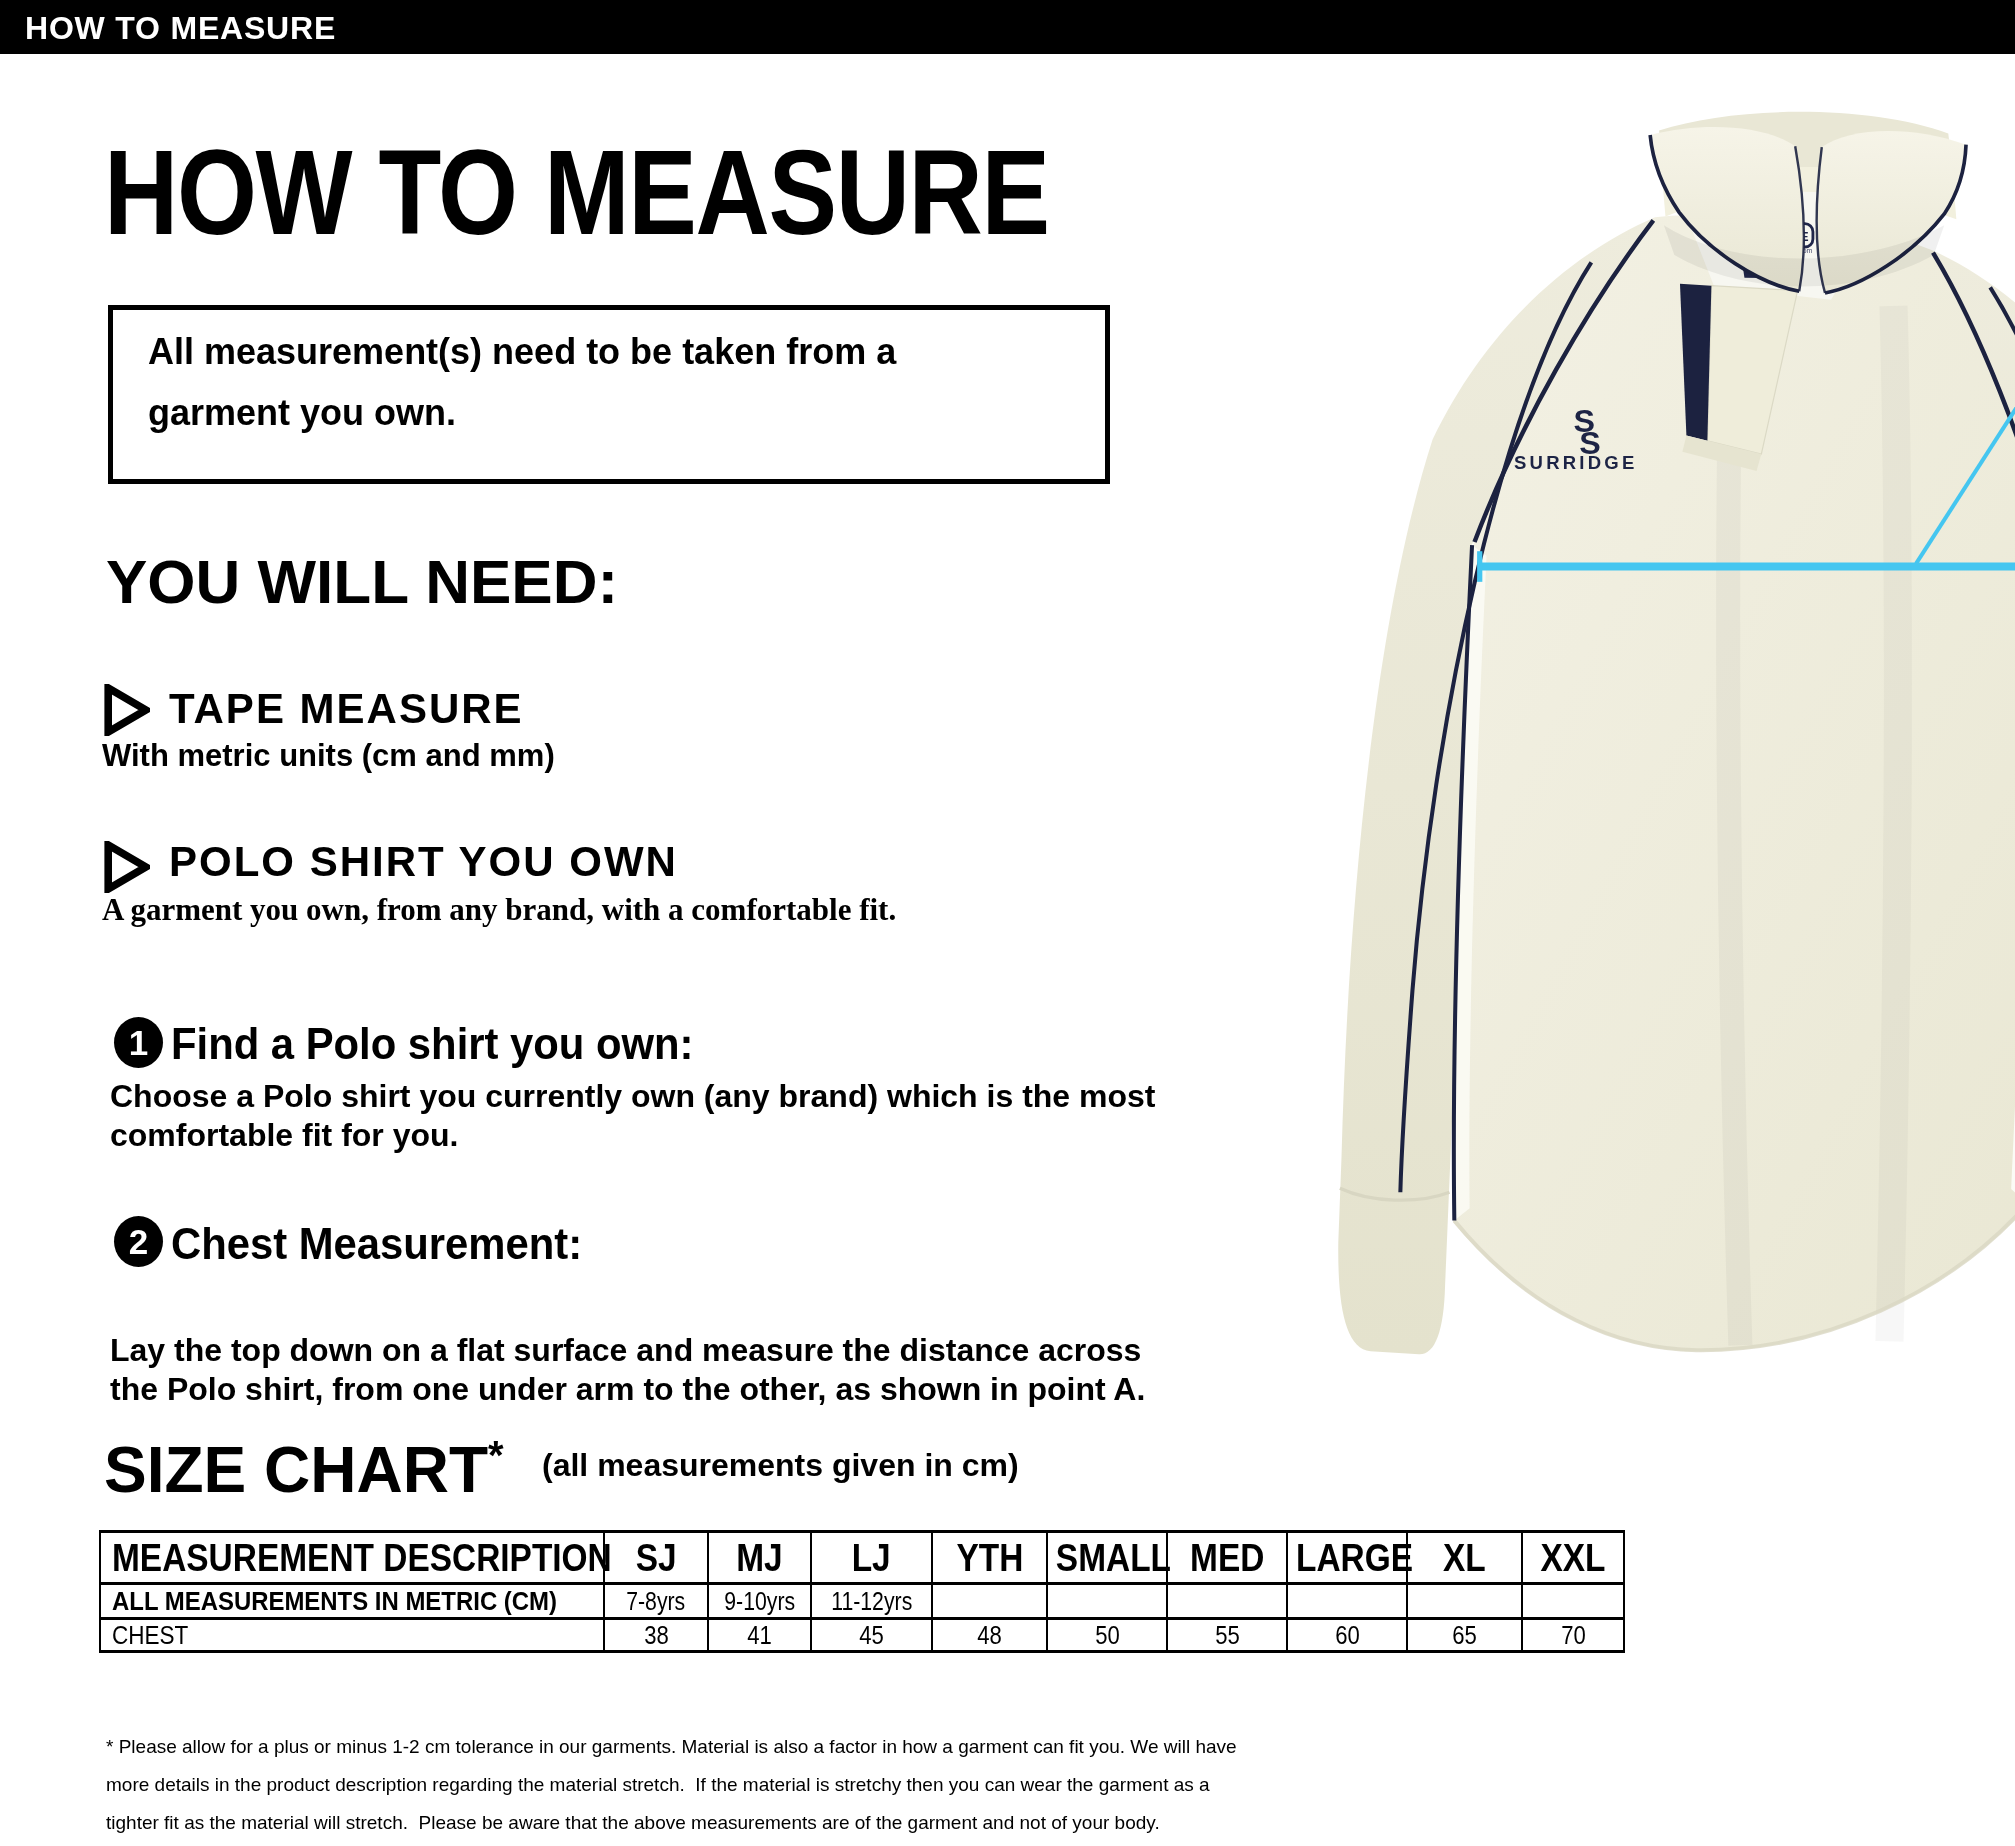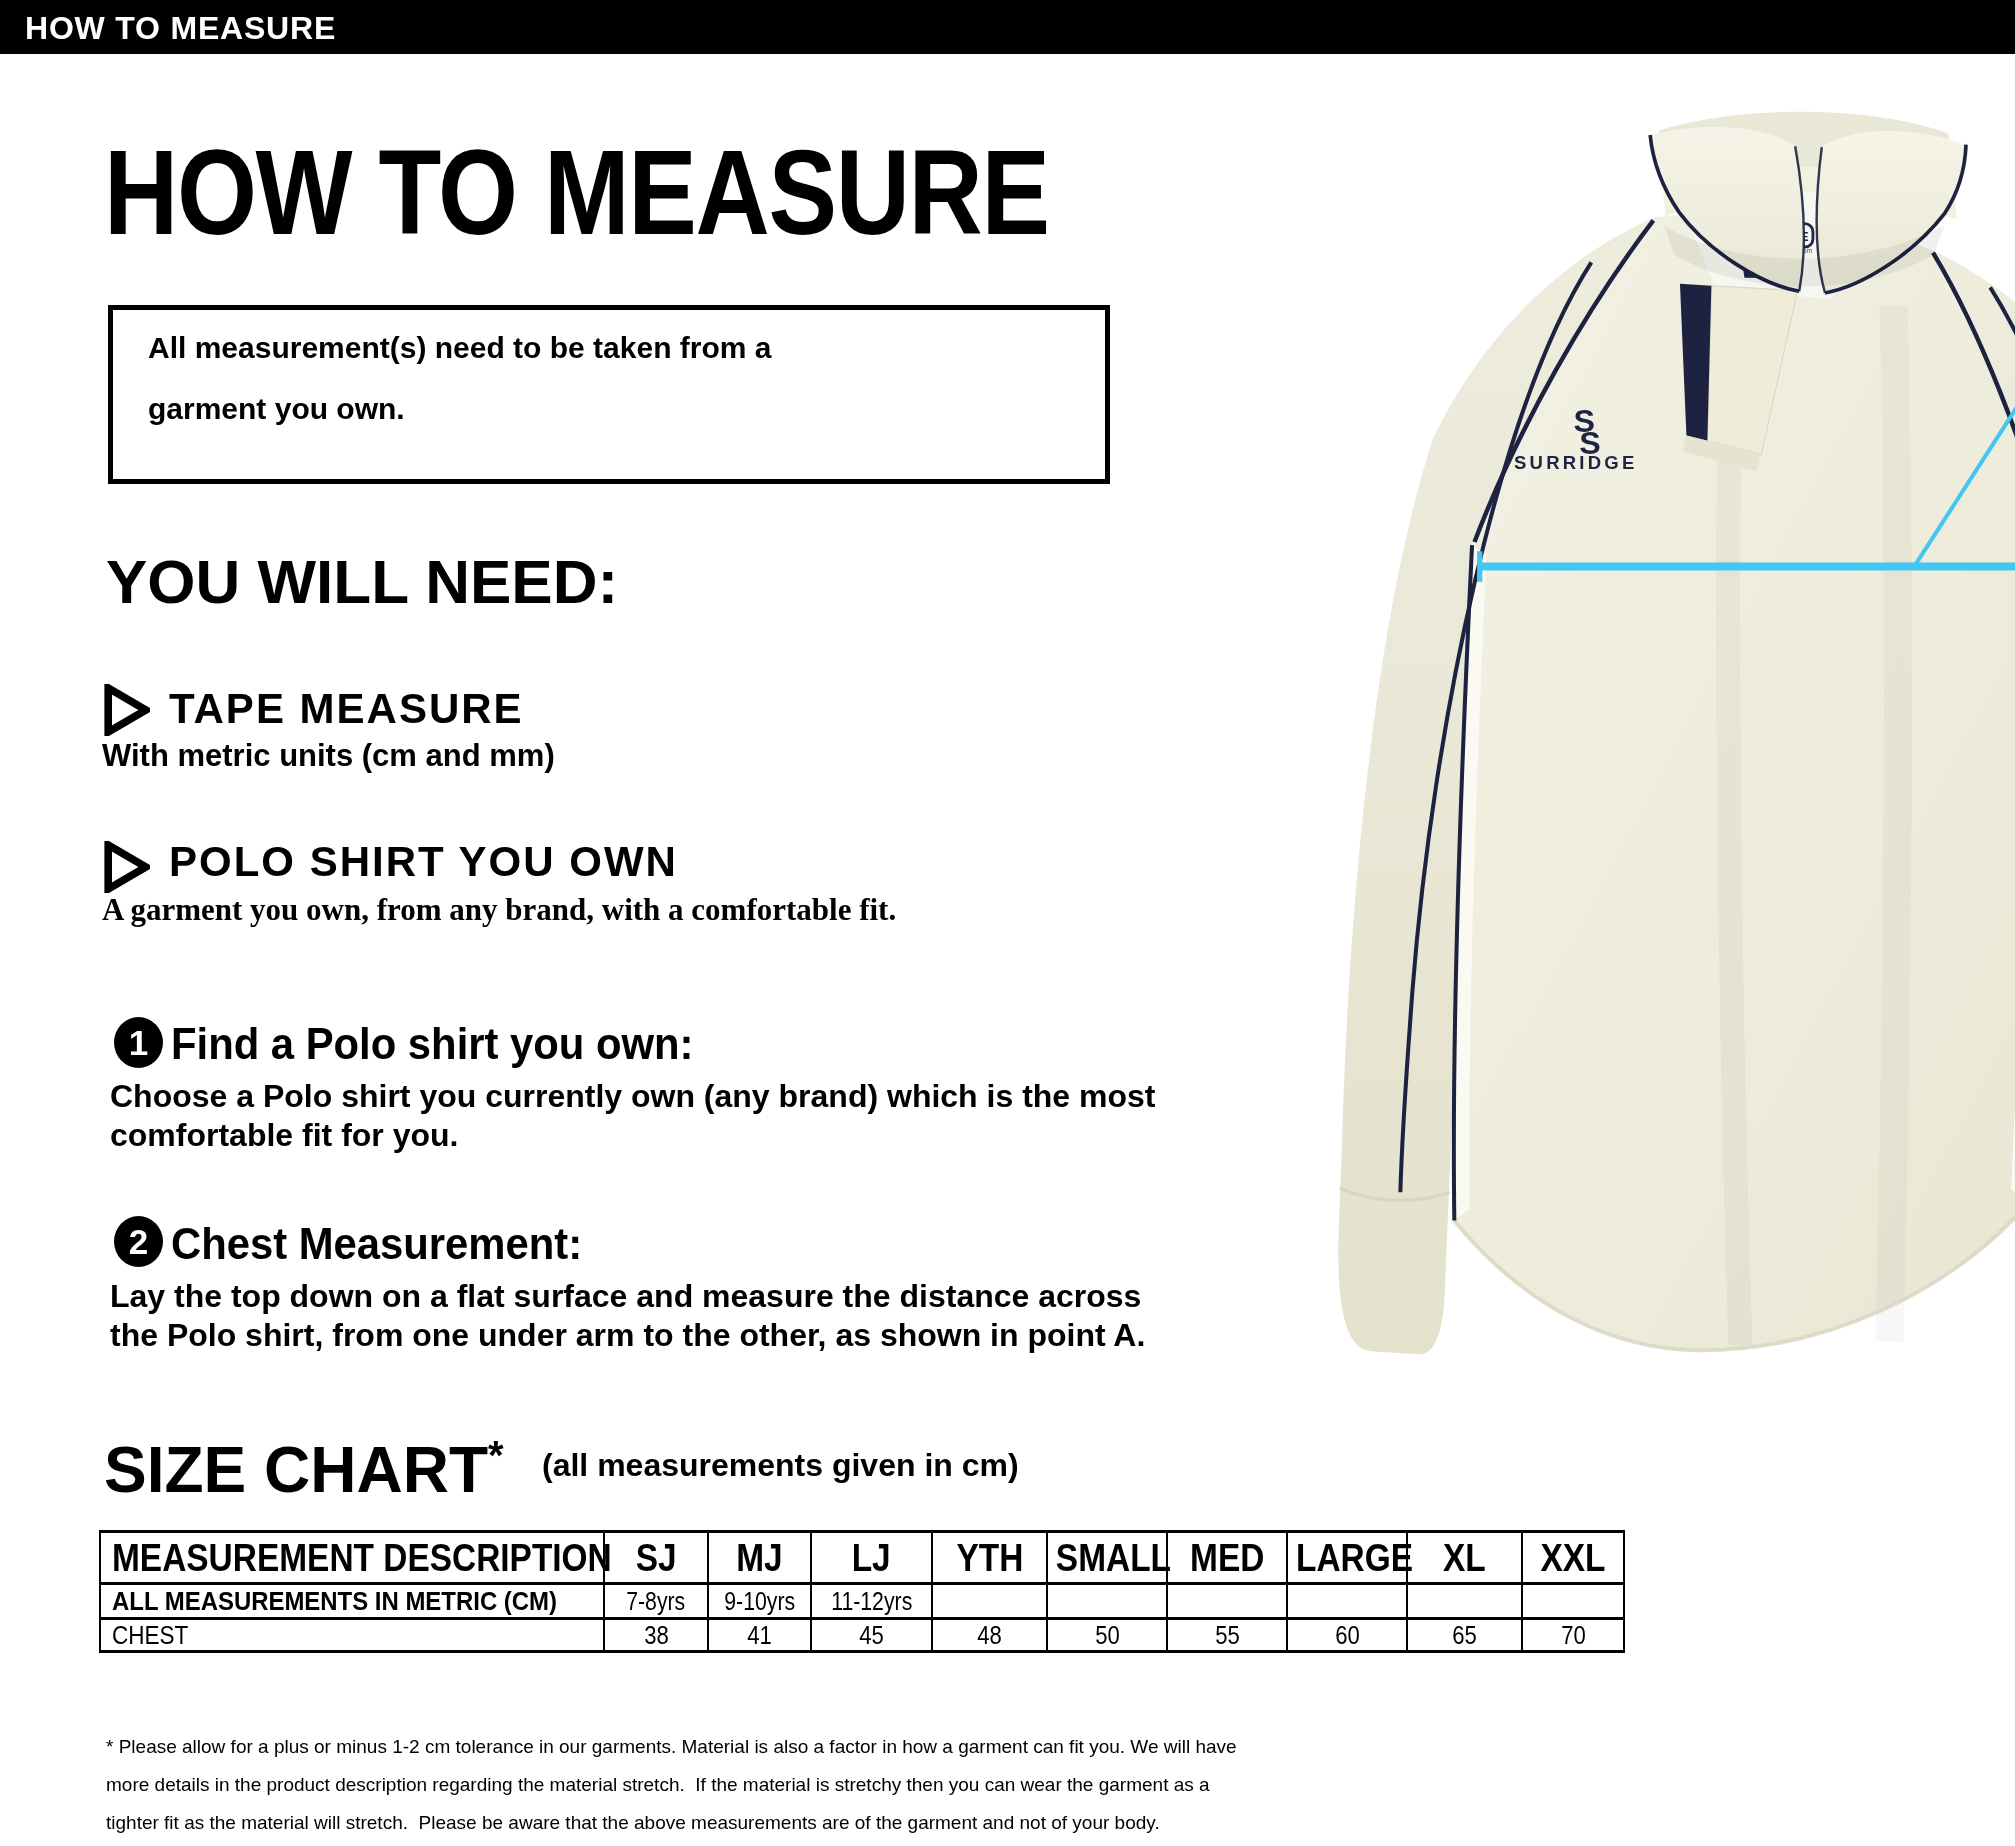--- a/index.html
+++ b/index.html
@@ -9,37 +9,37 @@
 
   
   #topbar{left:0;top:0;width:2380px;height:54px;background:#000;}
   #topbar-title{left:25px;top:0;height:54px;line-height:56px;font-size:32px;font-weight:700;
                 color:#fff;letter-spacing:0.8px;white-space:nowrap;}
 
   
   #main-title{left:104px;top:132px;font-size:121px;font-weight:800;letter-spacing:-1.6px;line-height:1;
               transform:scaleX(.85);transform-origin:0 0;white-space:nowrap;}
   #note-box{left:108px;top:305px;width:992px;height:169px;border:5.6px solid #000;}
-  .note-line{position:absolute;left:35px;font-size:30px;font-weight:700;white-space:nowrap;}
+  .note-line{position:absolute;left:35px;font-size:36px;font-weight:700;white-space:nowrap;}
   #note-line-1{top:21px;} #note-line-2{top:82px;}
 
   #ywn-heading{left:106px;top:551px;font-size:62px;font-weight:800;line-height:1;white-space:nowrap;}
 
   .bullet-label{font-size:42px;font-weight:800;letter-spacing:2px;line-height:1;white-space:nowrap;}
   .bullet-desc{font-size:31px;font-weight:700;line-height:1;white-space:nowrap;}
   #bullet1-label{left:169px;top:688px;} #bullet1-desc{left:102px;top:740px;}
   #bullet2-label{left:169px;top:841px;} #bullet2-desc{left:102px;top:894px;font-family:Liberation Serif, serif;}
 
   .step-circle{width:49px;height:51px;background:#000;border-radius:50%;color:#fff;
                display:flex;align-items:center;justify-content:center;font-size:35px;font-weight:700;}
   #step1-circle{left:114px;top:1017px;} #step2-circle{left:114px;top:1216px;}
   .step-title{font-size:44px;font-weight:800;line-height:1;transform:scaleX(.95);transform-origin:0 0;white-space:nowrap;}
   #step1-title{left:171px;top:1022px;} #step2-title{left:171px;top:1222px;}
   .step-body{font-size:32px;font-weight:700;line-height:39px;white-space:nowrap;}
-  #step1-body{left:110px;top:1077px;} #step2-body{left:110px;top:1277px;}
+  #step1-body{left:110px;top:1077px;} #step2-body{left:110px;top:1331px;}
 
   #sc-heading{left:104px;top:1423px;font-size:64px;font-weight:800;line-height:1;white-space:nowrap;margin-top:12px;}
   #sc-heading .ast{font-size:40px;vertical-align:23.4px;}
   #sc-sub{left:542px;top:1447px;font-size:32px;font-weight:700;white-space:nowrap;}
 
   
   #size-table-wrap{left:99px;top:1530px;}
   table{border-collapse:collapse;table-layout:fixed;width:1524px;
         border-top:3.6px solid #000;border-bottom:3.6px solid #000;
         border-left:2.4px solid #000;border-right:2.4px solid #000;}

